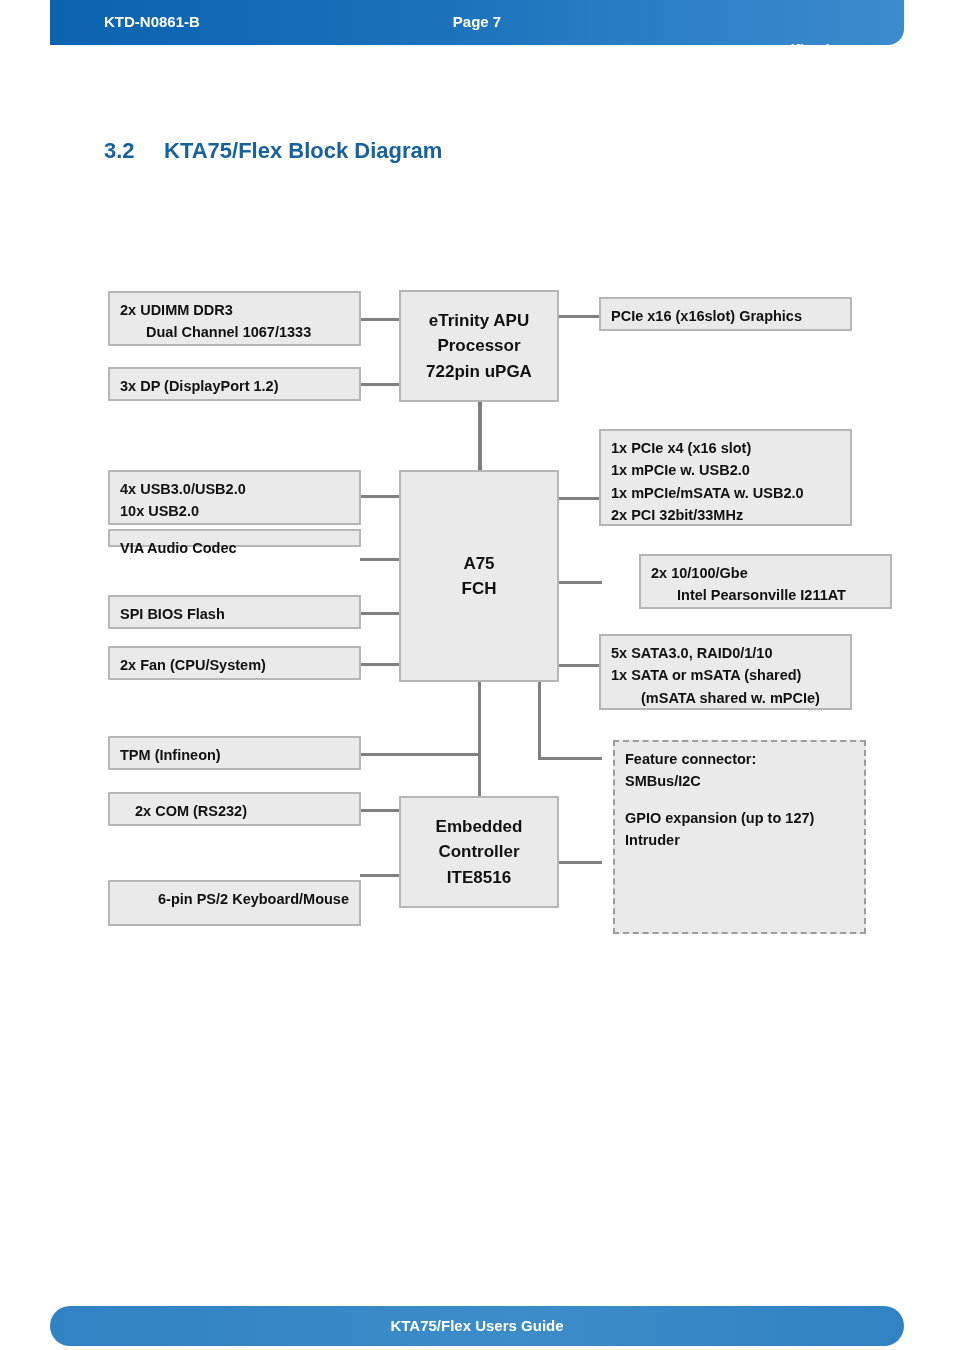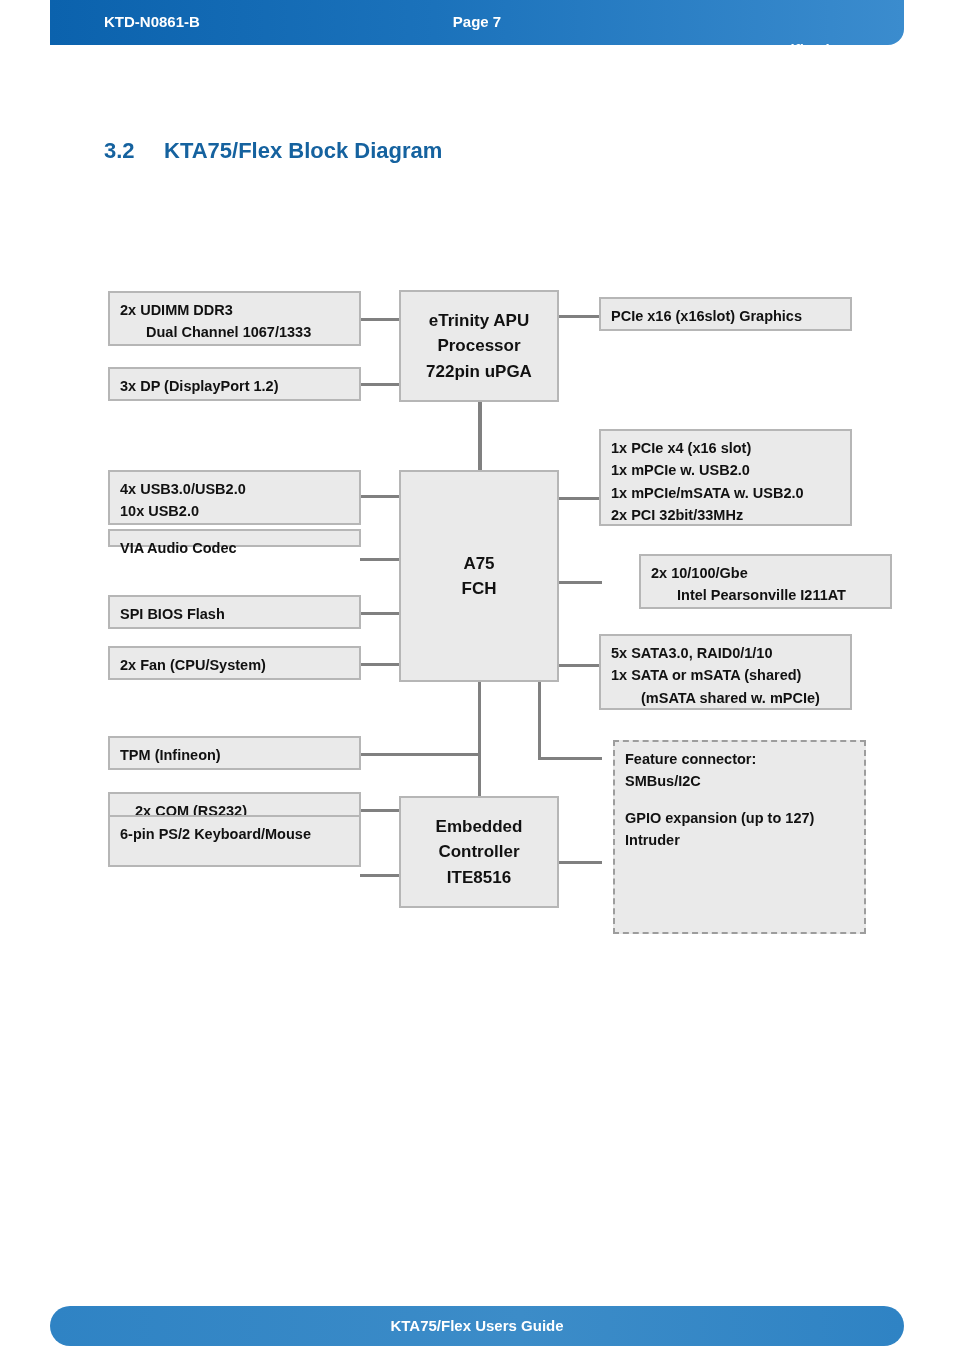--- a/index.html
+++ b/index.html
@@ -203,21 +203,21 @@
   </div>
 
   <div class="node" style="left:108px; top:736px; width:253px; height:34px;">
     <span class="ln">TPM (Infineon)</span>
   </div>
 
   <div class="node" style="left:108px; top:792px; width:253px; height:34px;padding-left:25px;">
     <span class="ln">2x COM (RS232)</span>
   </div>
 
-  <div class="node" style="left:108px; top:815px; width:253px; height:52px;">
+  <div class="node" style="left:108px; top:880px; width:253px; height:46px;text-align:right;">
     <span class="ln">6-pin PS/2 Keyboard/Mouse</span>
   </div>
 
   <div class="node center-label" style="left:399px; top:290px; width:160px; height:112px;">
     <div>
       <span class="ln">eTrinity APU</span>
       <span class="ln">Processor</span>
       <span class="ln">722pin uPGA</span>
     </div>
   </div>

